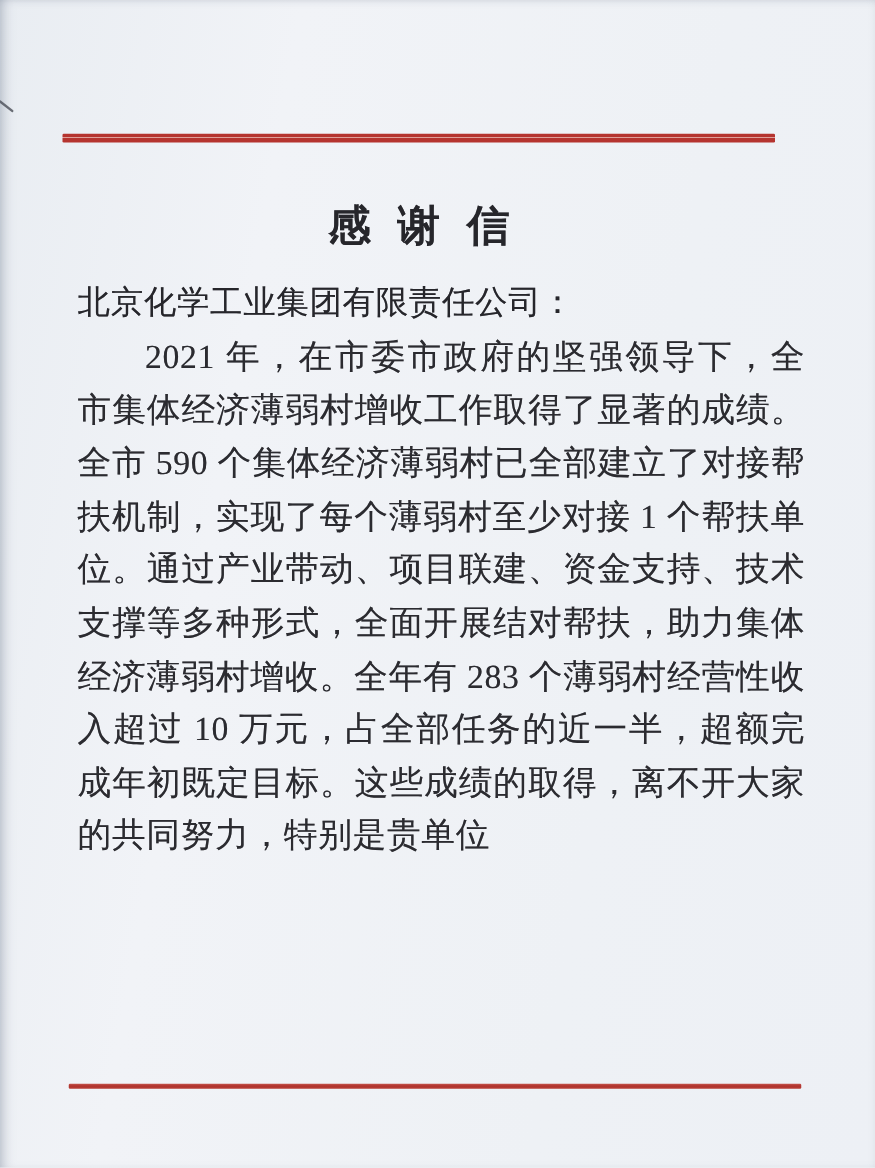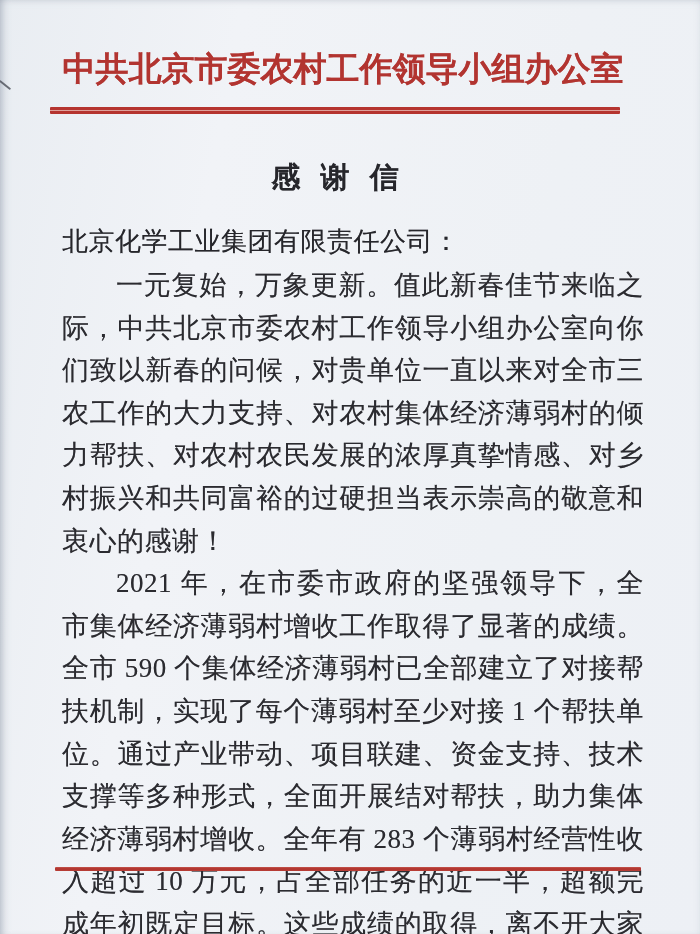--- a/index.html
+++ b/index.html
@@ -41,21 +41,21 @@
     background: linear-gradient(to bottom,
       #b5342f 0%, #b5342f 36%,
       #dfa09a 36%, #dfa09a 54%,
       #b5342f 54%, #b5342f 100%);
     border-radius: 1px;
   }
   .title {
     position: absolute; top: 158px; left: 0; right: 30px;
     margin: 0;
     text-align: center;
-    font-size: 29px; font-weight: bold;
+    font-size: 34px; font-weight: bold;
     color: #26262b;
     word-spacing: 13px;
     text-shadow: 0 0 .5px rgba(38,38,43,.55);
   }
   .salutation {
     position: absolute; top: 224px; left: 62px; right: 58px;
     margin: 0;
     font-size: 26px; font-weight: normal;
     color: #26262b;
     letter-spacing: .5px;
@@ -81,28 +81,26 @@
     border-radius: 1px;
   }
 </style>
 </head>
 <body>
 
 <div class="scan">
 
   <div class="scan-mark"></div>
 
-  <div class="letterhead">中共北京市委农村工作领导小组办公室</div>
 
   <div class="head-rule"></div>
 
   <h1 class="title">感 谢 信</h1>
 
   <p class="salutation">北京化学工业集团有限责任公司：</p>
 
   <div class="body-text">
-    <p class="para">一元复始，万象更新。值此新春佳节来临之际，中共北京市委农村工作领导小组办公室向你们致以新春的问候，对贵单位一直以来对全市三农工作的大力支持、对农村集体经济薄弱村的倾力帮扶、对农村农民发展的浓厚真挚情感、对乡村振兴和共同富裕的过硬担当表示崇高的敬意和衷心的感谢！</p>
     <p class="para">2021 年，在市委市政府的坚强领导下，全市集体经济薄弱村增收工作取得了显著的成绩。全市 590 个集体经济薄弱村已全部建立了对接帮扶机制，实现了每个薄弱村至少对接 1 个帮扶单位。通过产业带动、项目联建、资金支持、技术支撑等多种形式，全面开展结对帮扶，助力集体经济薄弱村增收。全年有 283 个薄弱村经营性收入超过 10 万元，占全部任务的近一半，超额完成年初既定目标。这些成绩的取得，离不开大家的共同努力，特别是贵单位</p>
   </div>
 
   <div class="foot-rule"></div>
 
 </div>
 
 </body></html>

